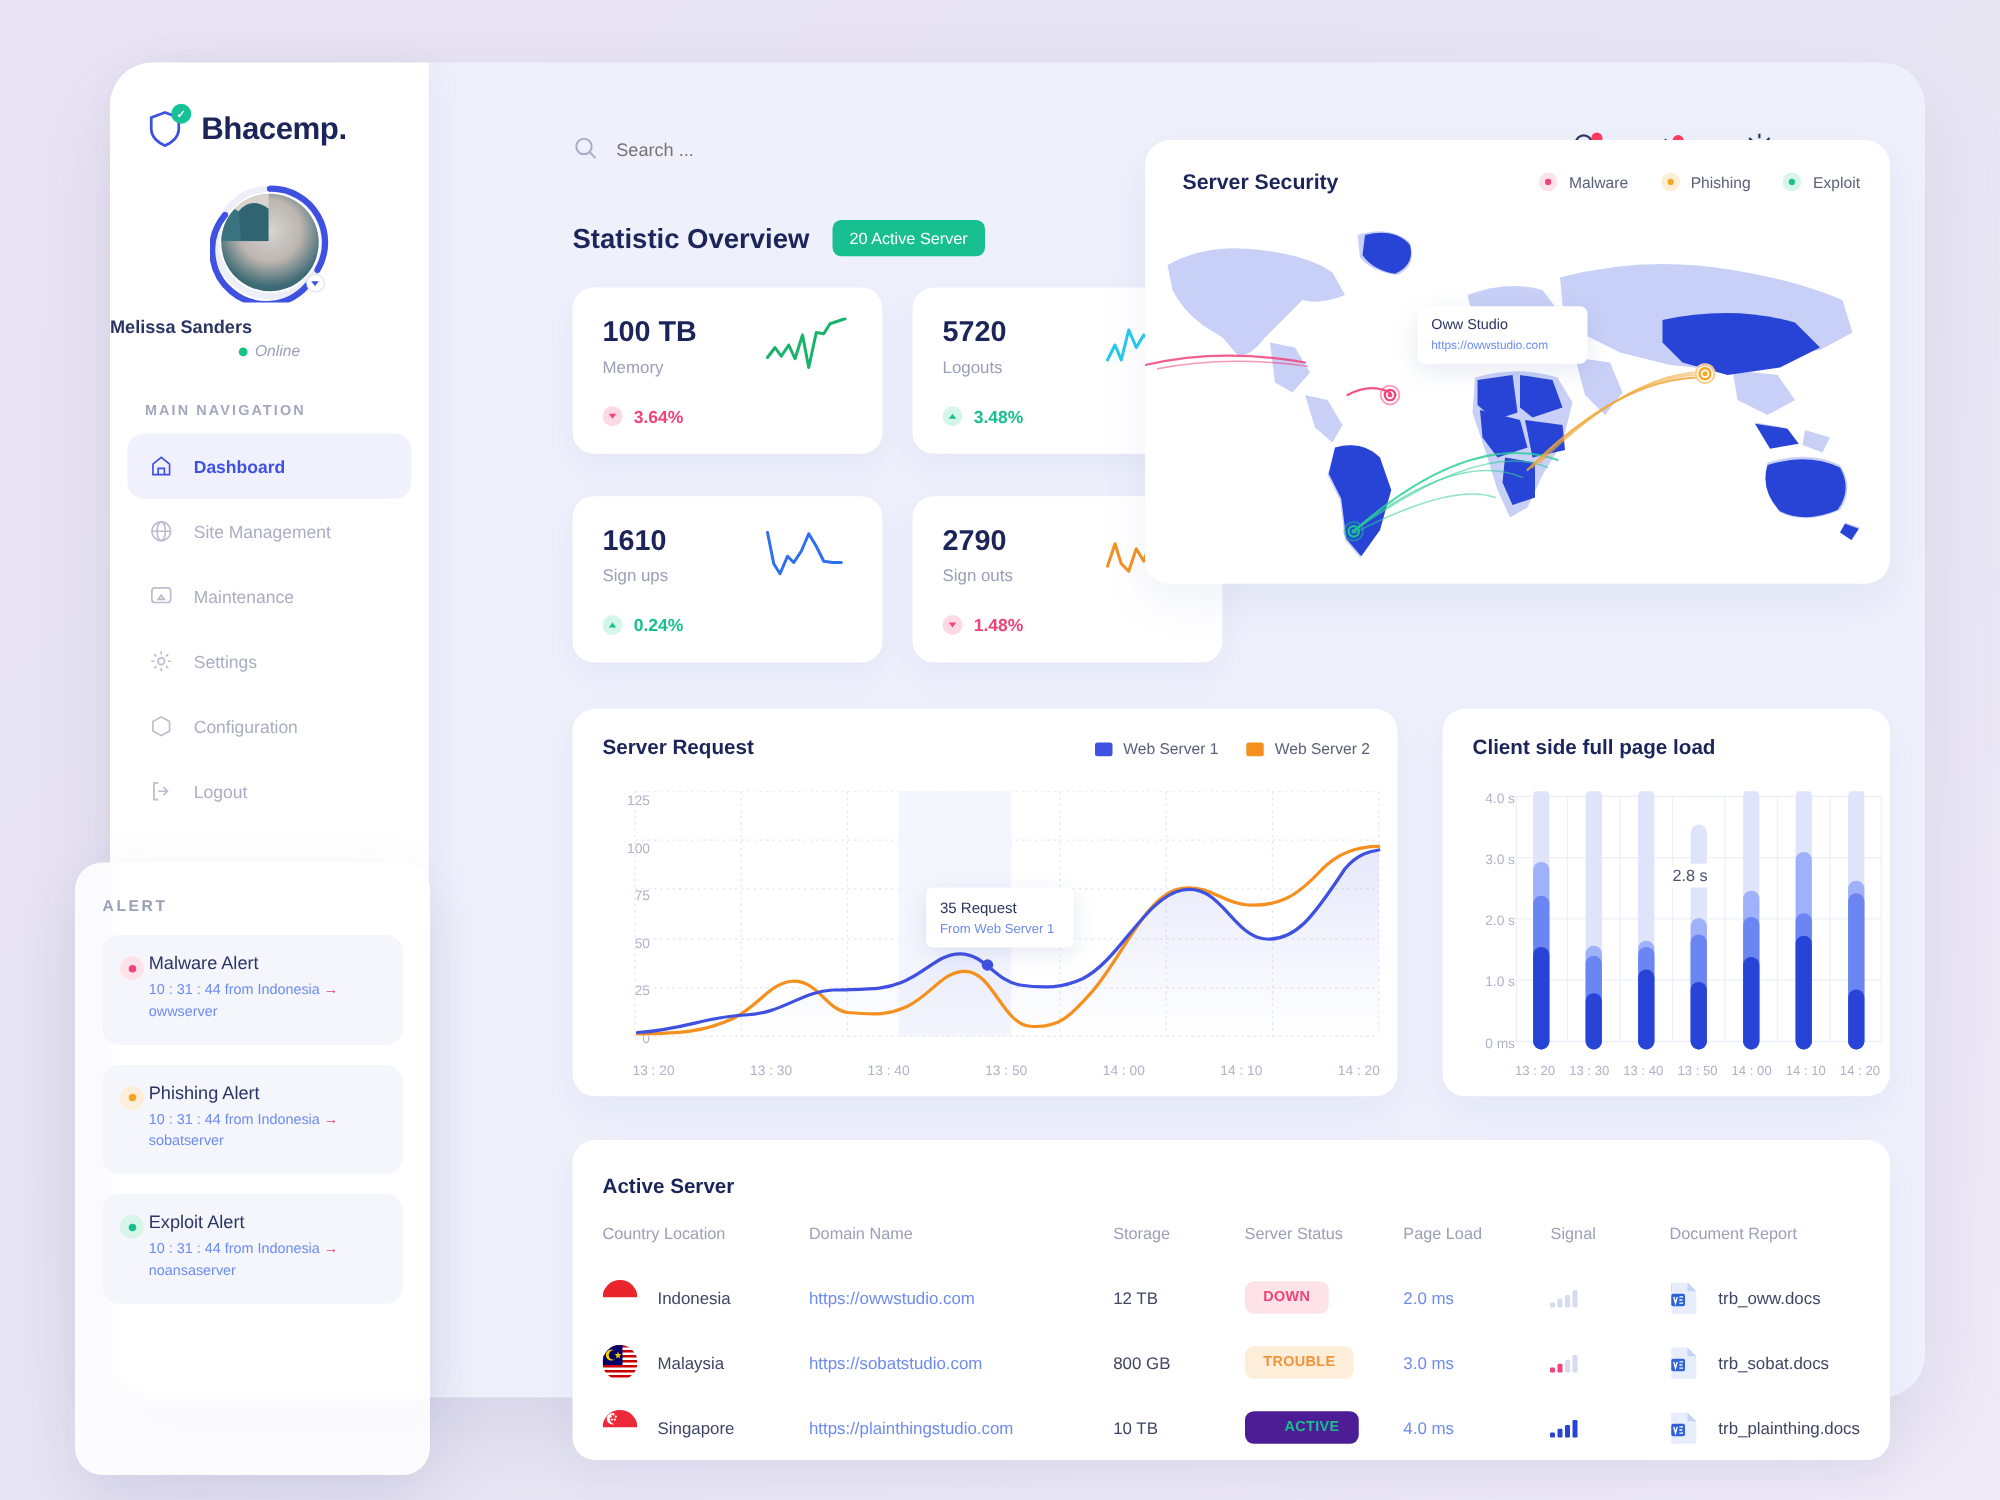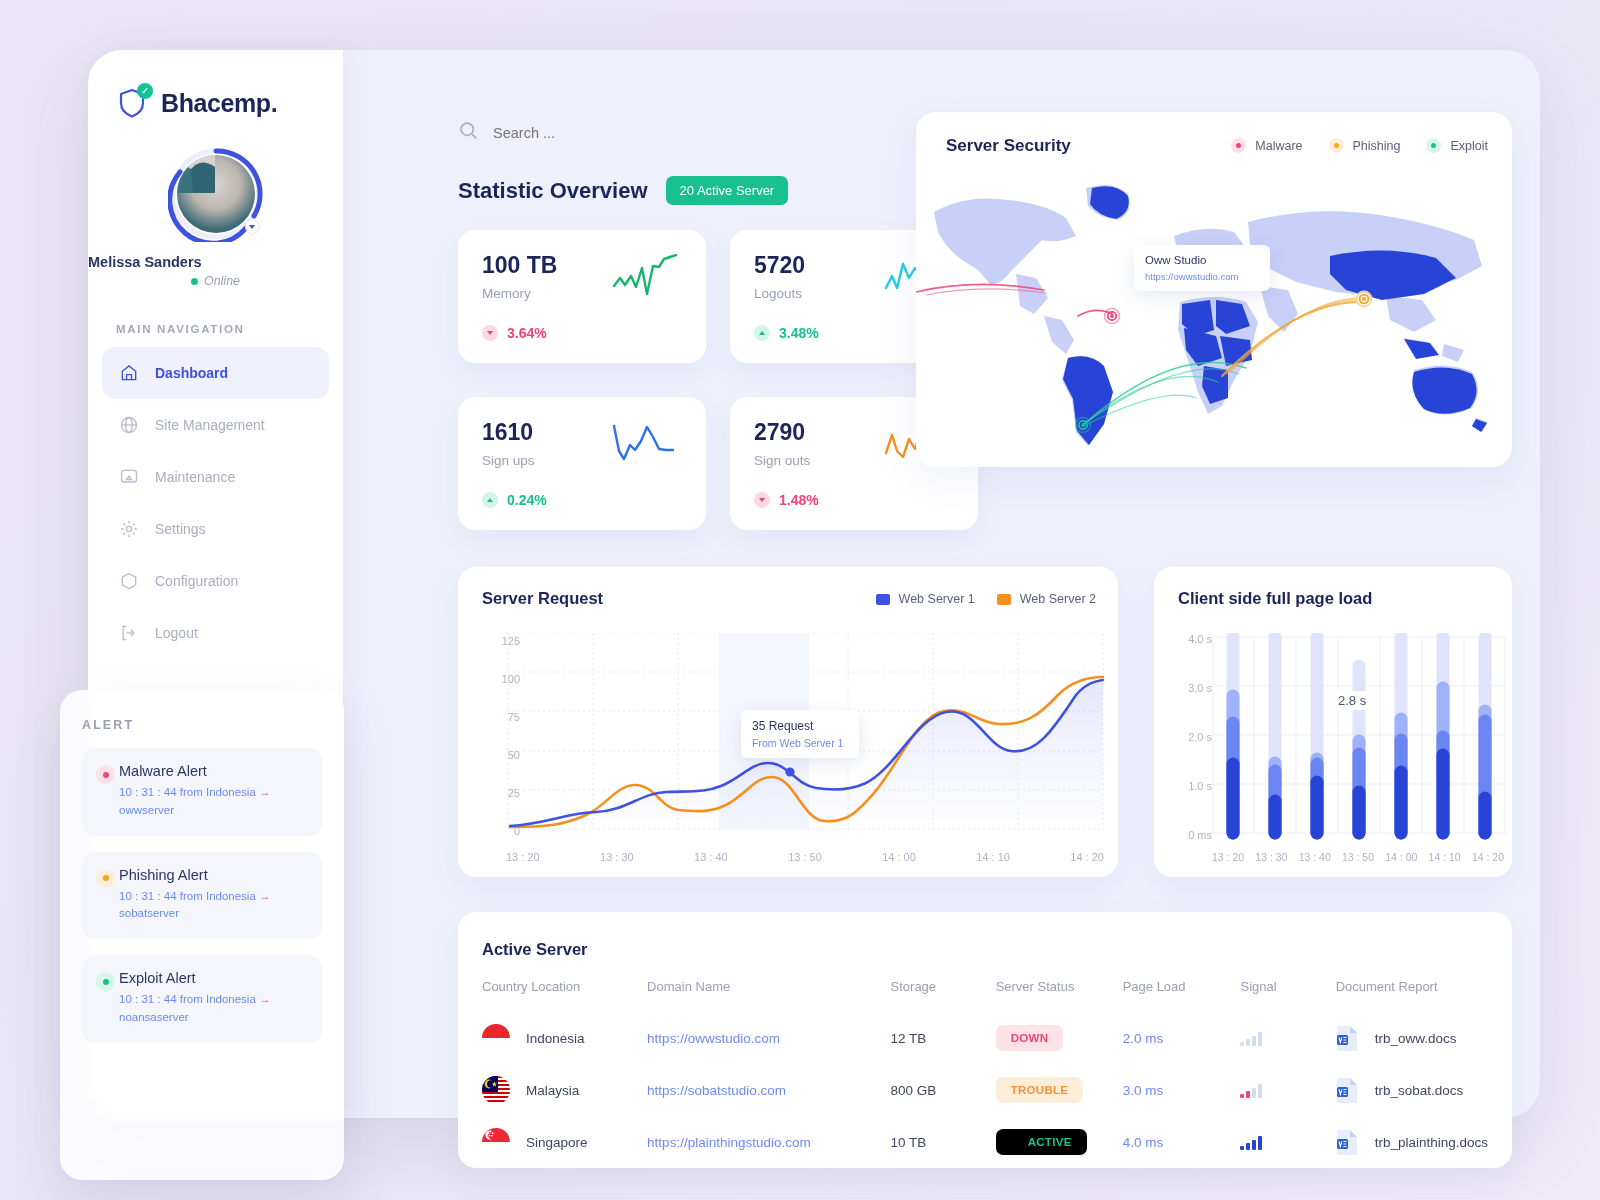--- a/index.html
+++ b/index.html
@@ -81,21 +81,21 @@
     margin-top:16px; background:#f4f6fc; border-radius:13px; padding:15px 14px 16px 14px;
     display:flex; gap:4px;
   }
   .alert-ring{width:19px;height:19px;border-radius:50%;flex:0 0 auto;margin-top:2px;
     display:flex;align-items:center;justify-content:center;}
   .alert-ring i{width:6px;height:6px;border-radius:50%;display:block;}
   .alert-name{font-size:14.5px;color:#2b3564;font-weight:400;}
   .alert-meta{margin-top:5px;font-size:11.5px;color:#6d8bf0;line-height:1.55;}
   .alert-arrow{color:#f0437a;font-weight:700;}
   
-  #topbar { position:absolute; left:255px; top:12px; right:0; height:105px; }
+  #topbar { position:absolute; left:255px; top:0; right:0; height:105px; }
   .search-box{position:absolute;left:115px;top:58px;display:flex;align-items:center;gap:14px;}
   .search-input{border:none;background:transparent;outline:none;font-size:14.5px;color:#9aa0b5;
     font-family:"Liberation Sans",sans-serif;width:220px;}
   .top-icons{position:absolute;right:118px;top:55px;display:flex;gap:42px;align-items:center;}
   .ticon{position:relative;width:28px;height:28px;cursor:pointer;}
   .ticon .dot{position:absolute;right:0px;top:1px;width:9px;height:9px;border-radius:50%;background:#ff3b5c;}
   
   .sec-head{position:absolute;left:370px;top:126px;display:flex;align-items:center;gap:18px;}
   .sec-title{font-size:22px;font-weight:700;color:#1b2559;}
   .badge-green{background:#18c08f;color:#fff;font-size:13px;padding:7px 14px;border-radius:7px;}
@@ -166,21 +166,21 @@
   th{font-size:13px;color:#9aa0b5;font-weight:400;text-align:left;padding-bottom:18px;}
   td{font-size:13.5px;color:#3e4662;padding:12px 0;vertical-align:middle;}
   .c-country{width:170px;} .c-domain{width:250px;} .c-storage{width:110px;}
   .c-status{width:130px;} .c-load{width:125px;} .c-signal{width:100px;}
   .cellflex{display:flex;align-items:center;gap:16px;}
   .flag{width:28px;height:28px;border-radius:50%;overflow:hidden;flex:0 0 auto;position:relative;}
   .link{color:#6d8bf0;}
   .pill{display:inline-block;font-size:11.5px;font-weight:700;padding:7px 15px;border-radius:7px;letter-spacing:.3px;}
   .pill-down{background:#fde3e8;color:#f0437a;}
   .pill-trouble{background:#fdeeda;color:#f29339;}
-  .pill-active{background:#000000;color:#18c08f;padding-left:32px;}
+  .pill-active{background:#4c1d95;color:#18c08f;padding-left:32px;}
   .sigbars{display:flex;align-items:flex-end;gap:2.5px;height:15px;position:relative;}
   .sigbars span{width:3.5px;border-radius:1px;display:block;}
   .sig-alert{position:absolute;right:-5px;top:-4px;width:7px;height:7px;border-radius:50%;background:#f0437a;}
   .docicon{width:23px;height:28px;position:relative;flex:0 0 auto;}
 </style>
 </head>
 <body>
 
 <div id="app">
 

